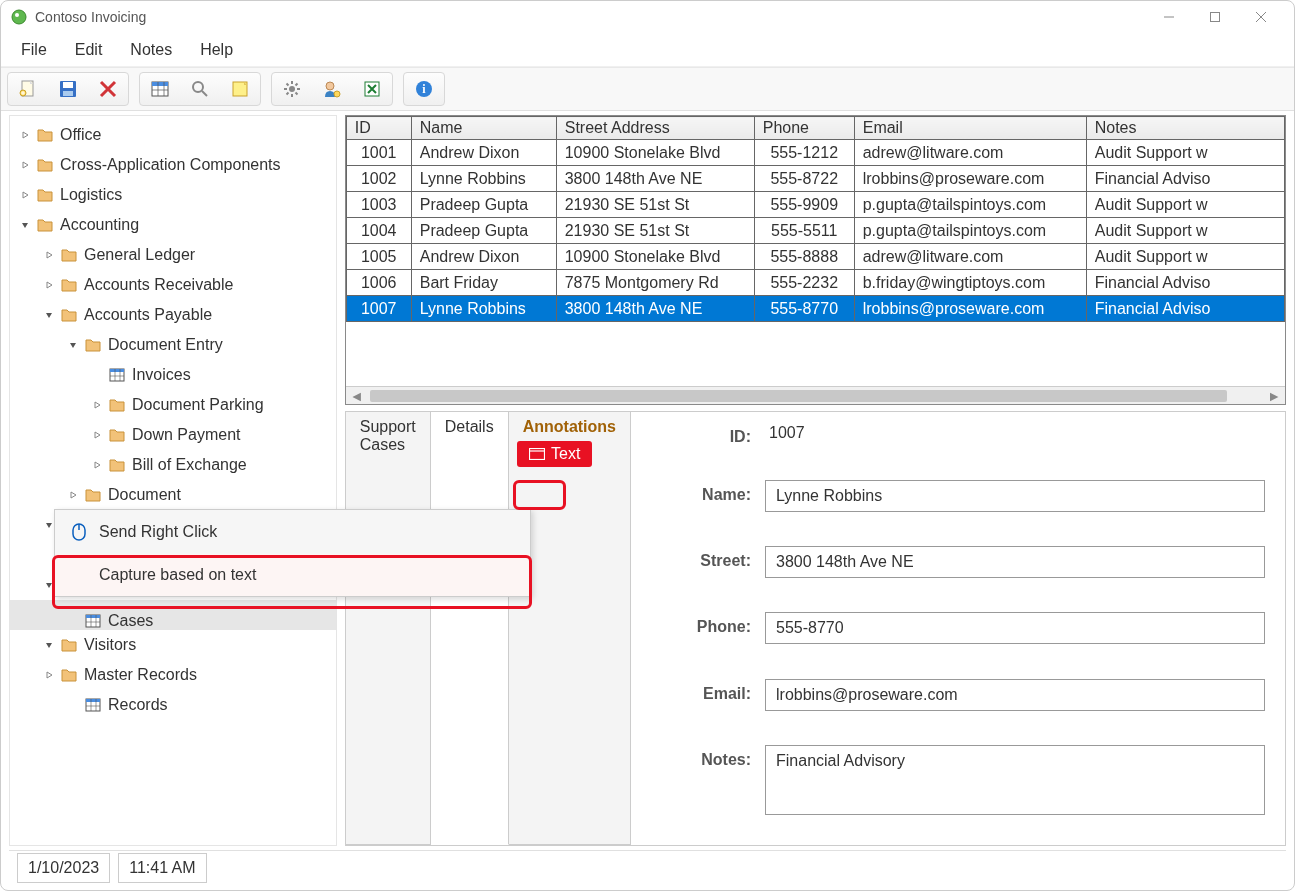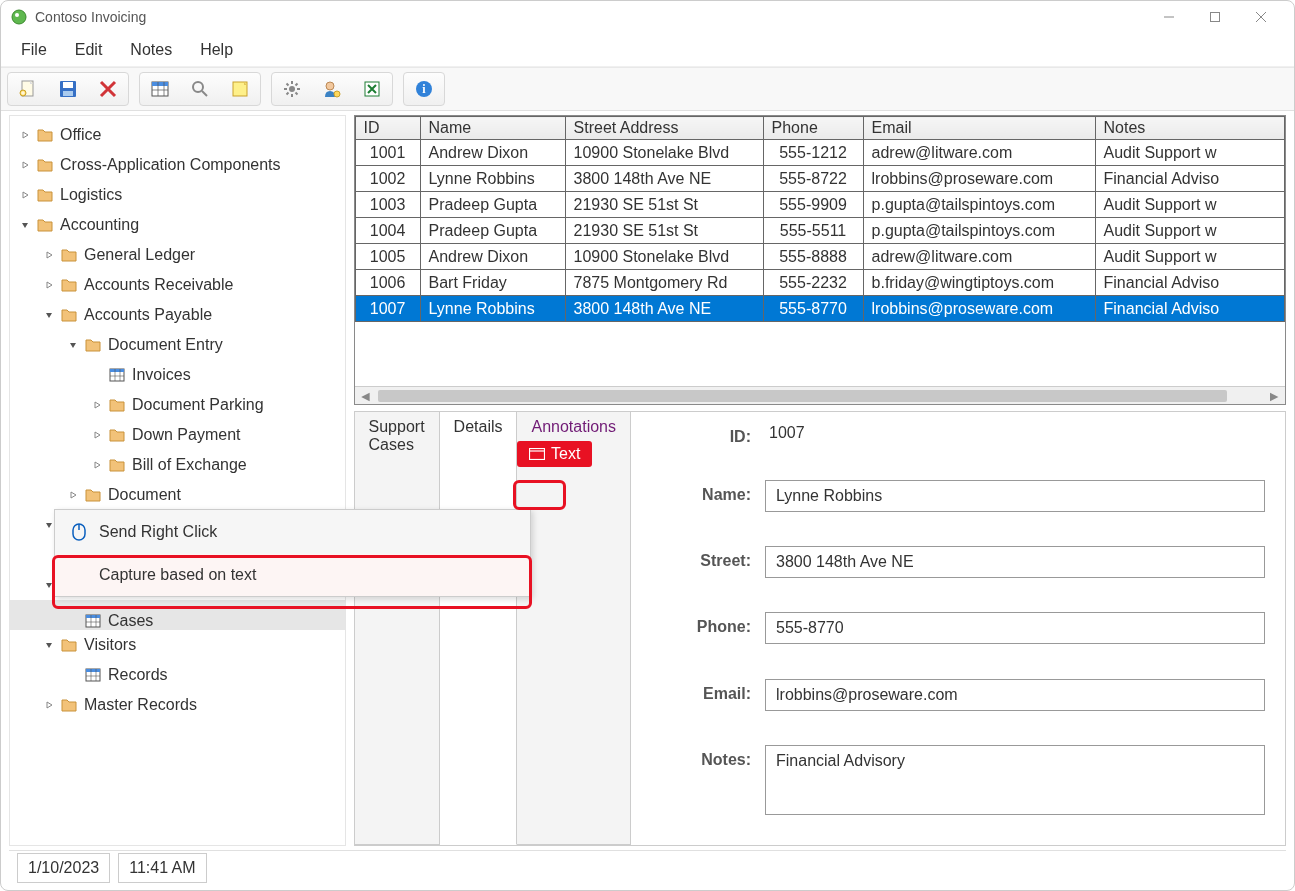--- a/index.html
+++ b/index.html
@@ -223,21 +223,21 @@
   font-size: 16px;
   border-right: 1px solid #ccc;
   background: #f4f4f4;
   cursor: default;
 }
 .tab.active {
   background: #fff;
   border-bottom: 1px solid #fff;
   margin-bottom: -1px;
 }
-.tab.grey { color: #701a75; }
+.tab.grey { color: #a16207; font-weight: bold; }
 
 .form {
   padding: 10px 20px;
   display: grid;
   grid-template-columns: 100px 500px;
   gap: 14px 14px;
   align-items: start;
   font-size: 16px;
 }
 .form-label {
@@ -664,43 +664,43 @@
                 <path d="M2 3 L8 3 L5 8 Z" fill="#555"></path>
               </svg>
             </span>
             <span class="folder-icon">
               <svg viewBox="0 0 18 18">
                 <path d="M2 4 L7 4 L9 6 L16 6 L16 15 L2 15 Z" fill="#f2c279" stroke="#c9923b"></path>
               </svg>
             </span>
             <span>Visitors</span>
           </div>
+          <div class="tree-node" style="padding-left: 32px;">
+            <span class="expander">
+              <svg viewBox="0 0 10 10">
+                <path d="M3 2 L8 5 L3 8 Z" fill="none" stroke="#888"></path>
+              </svg>
+            </span>
+            <span class="folder-icon">
+              <svg viewBox="0 0 18 18">
+                <path d="M2 4 L7 4 L9 6 L16 6 L16 15 L2 15 Z" fill="#f2c279" stroke="#c9923b"></path>
+              </svg>
+            </span>
+            <span>Master Records</span>
+          </div>
           <div class="tree-node" style="padding-left: 56px;">
             <span class="expander"></span>
             <span class="table-icon-sm">
               <svg viewBox="0 0 18 18">
                 <rect x="2" y="3" width="14" height="12" fill="#fff" stroke="#555"></rect>
                 <rect x="2" y="3" width="14" height="3" fill="#4a8de0"></rect>
                 <path d="M2 10 H16 M7 3 V15 M12 3 V15" stroke="#555" stroke-width="0.6"></path>
               </svg>
             </span>
             <span>Records</span>
-          </div>
-          <div class="tree-node" style="padding-left: 32px;">
-            <span class="expander">
-              <svg viewBox="0 0 10 10">
-                <path d="M3 2 L8 5 L3 8 Z" fill="none" stroke="#888"></path>
-              </svg>
-            </span>
-            <span class="folder-icon">
-              <svg viewBox="0 0 18 18">
-                <path d="M2 4 L7 4 L9 6 L16 6 L16 15 L2 15 Z" fill="#f2c279" stroke="#c9923b"></path>
-              </svg>
-            </span>
-            <span>Master Records</span>
           </div>
         </div>
     </div>
 
     <div class="right">
 
       <div class="grid-wrap">
         <div style="overflow:hidden;">
           <table class="grid">
             <colgroup>

